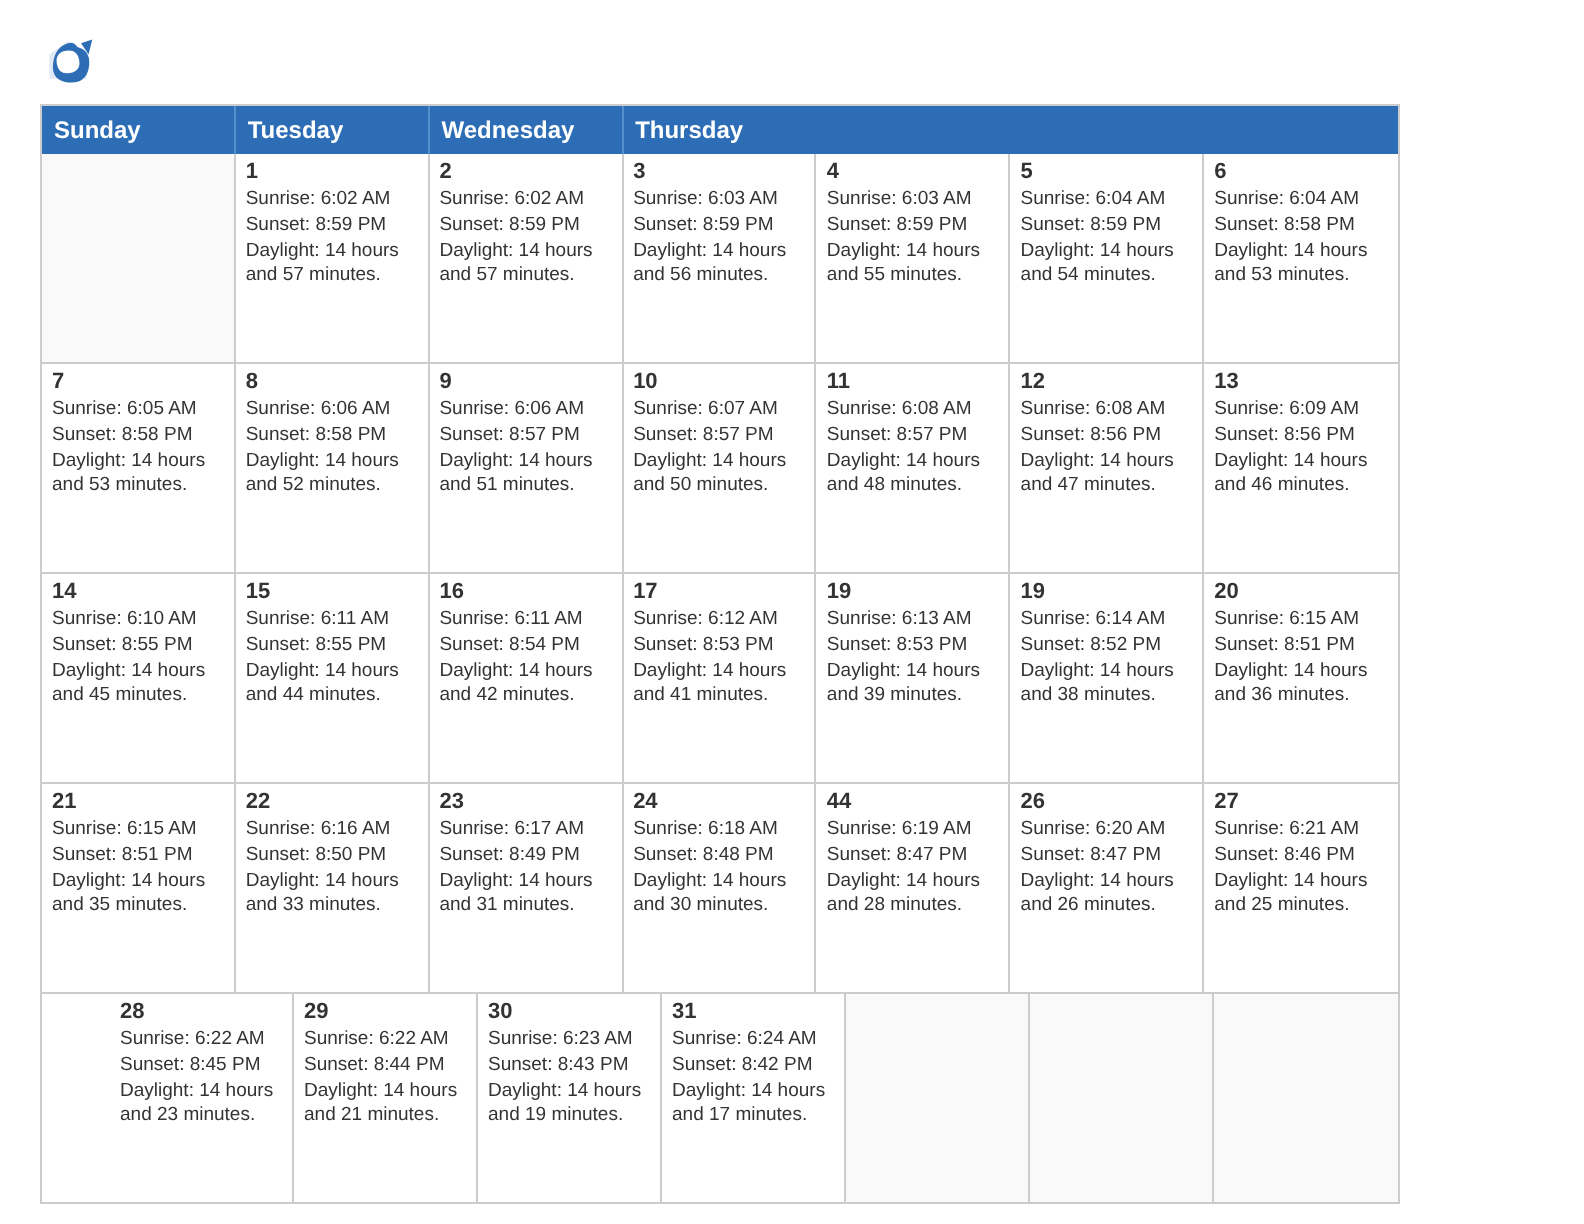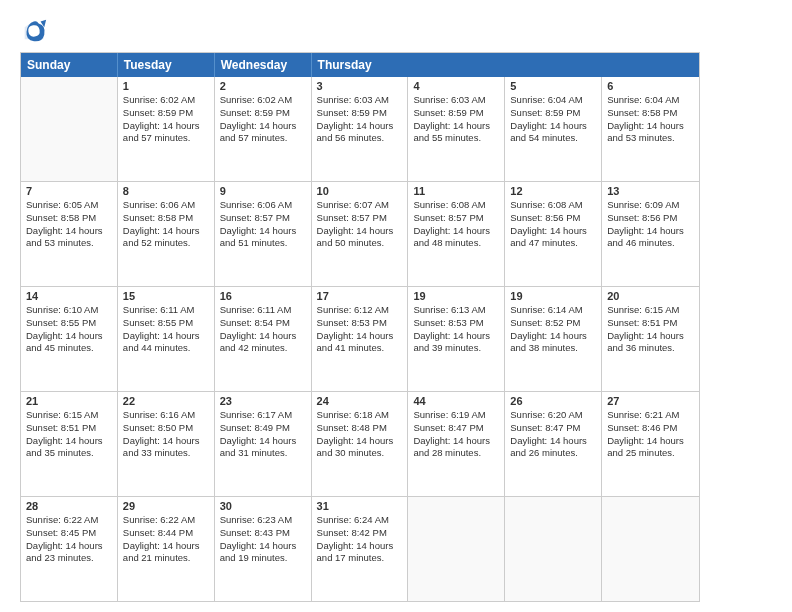--- a/index.html
+++ b/index.html
@@ -84,21 +84,21 @@
       flex: 1;
       display: flex;
       flex-direction: column;
     }
     .cal-row {
       display: grid;
       grid-template-columns: repeat(7, 1fr);
       flex: 1;
       border-bottom: 1px solid #ccc;
     }
-    .cal-row:last-child { border-bottom: none; }
+    .cal-row:last-child { border-bottom: none; margin-left: 34px; }
     .cal-cell {
       border-right: 1px solid #ccc;
       padding: 3px 5px;
       font-size: 9.5px;
       color: #333;
       background: #fff;
       vertical-align: top;
       min-height: 0;
     }
     .cal-cell:last-child { border-right: none; }

